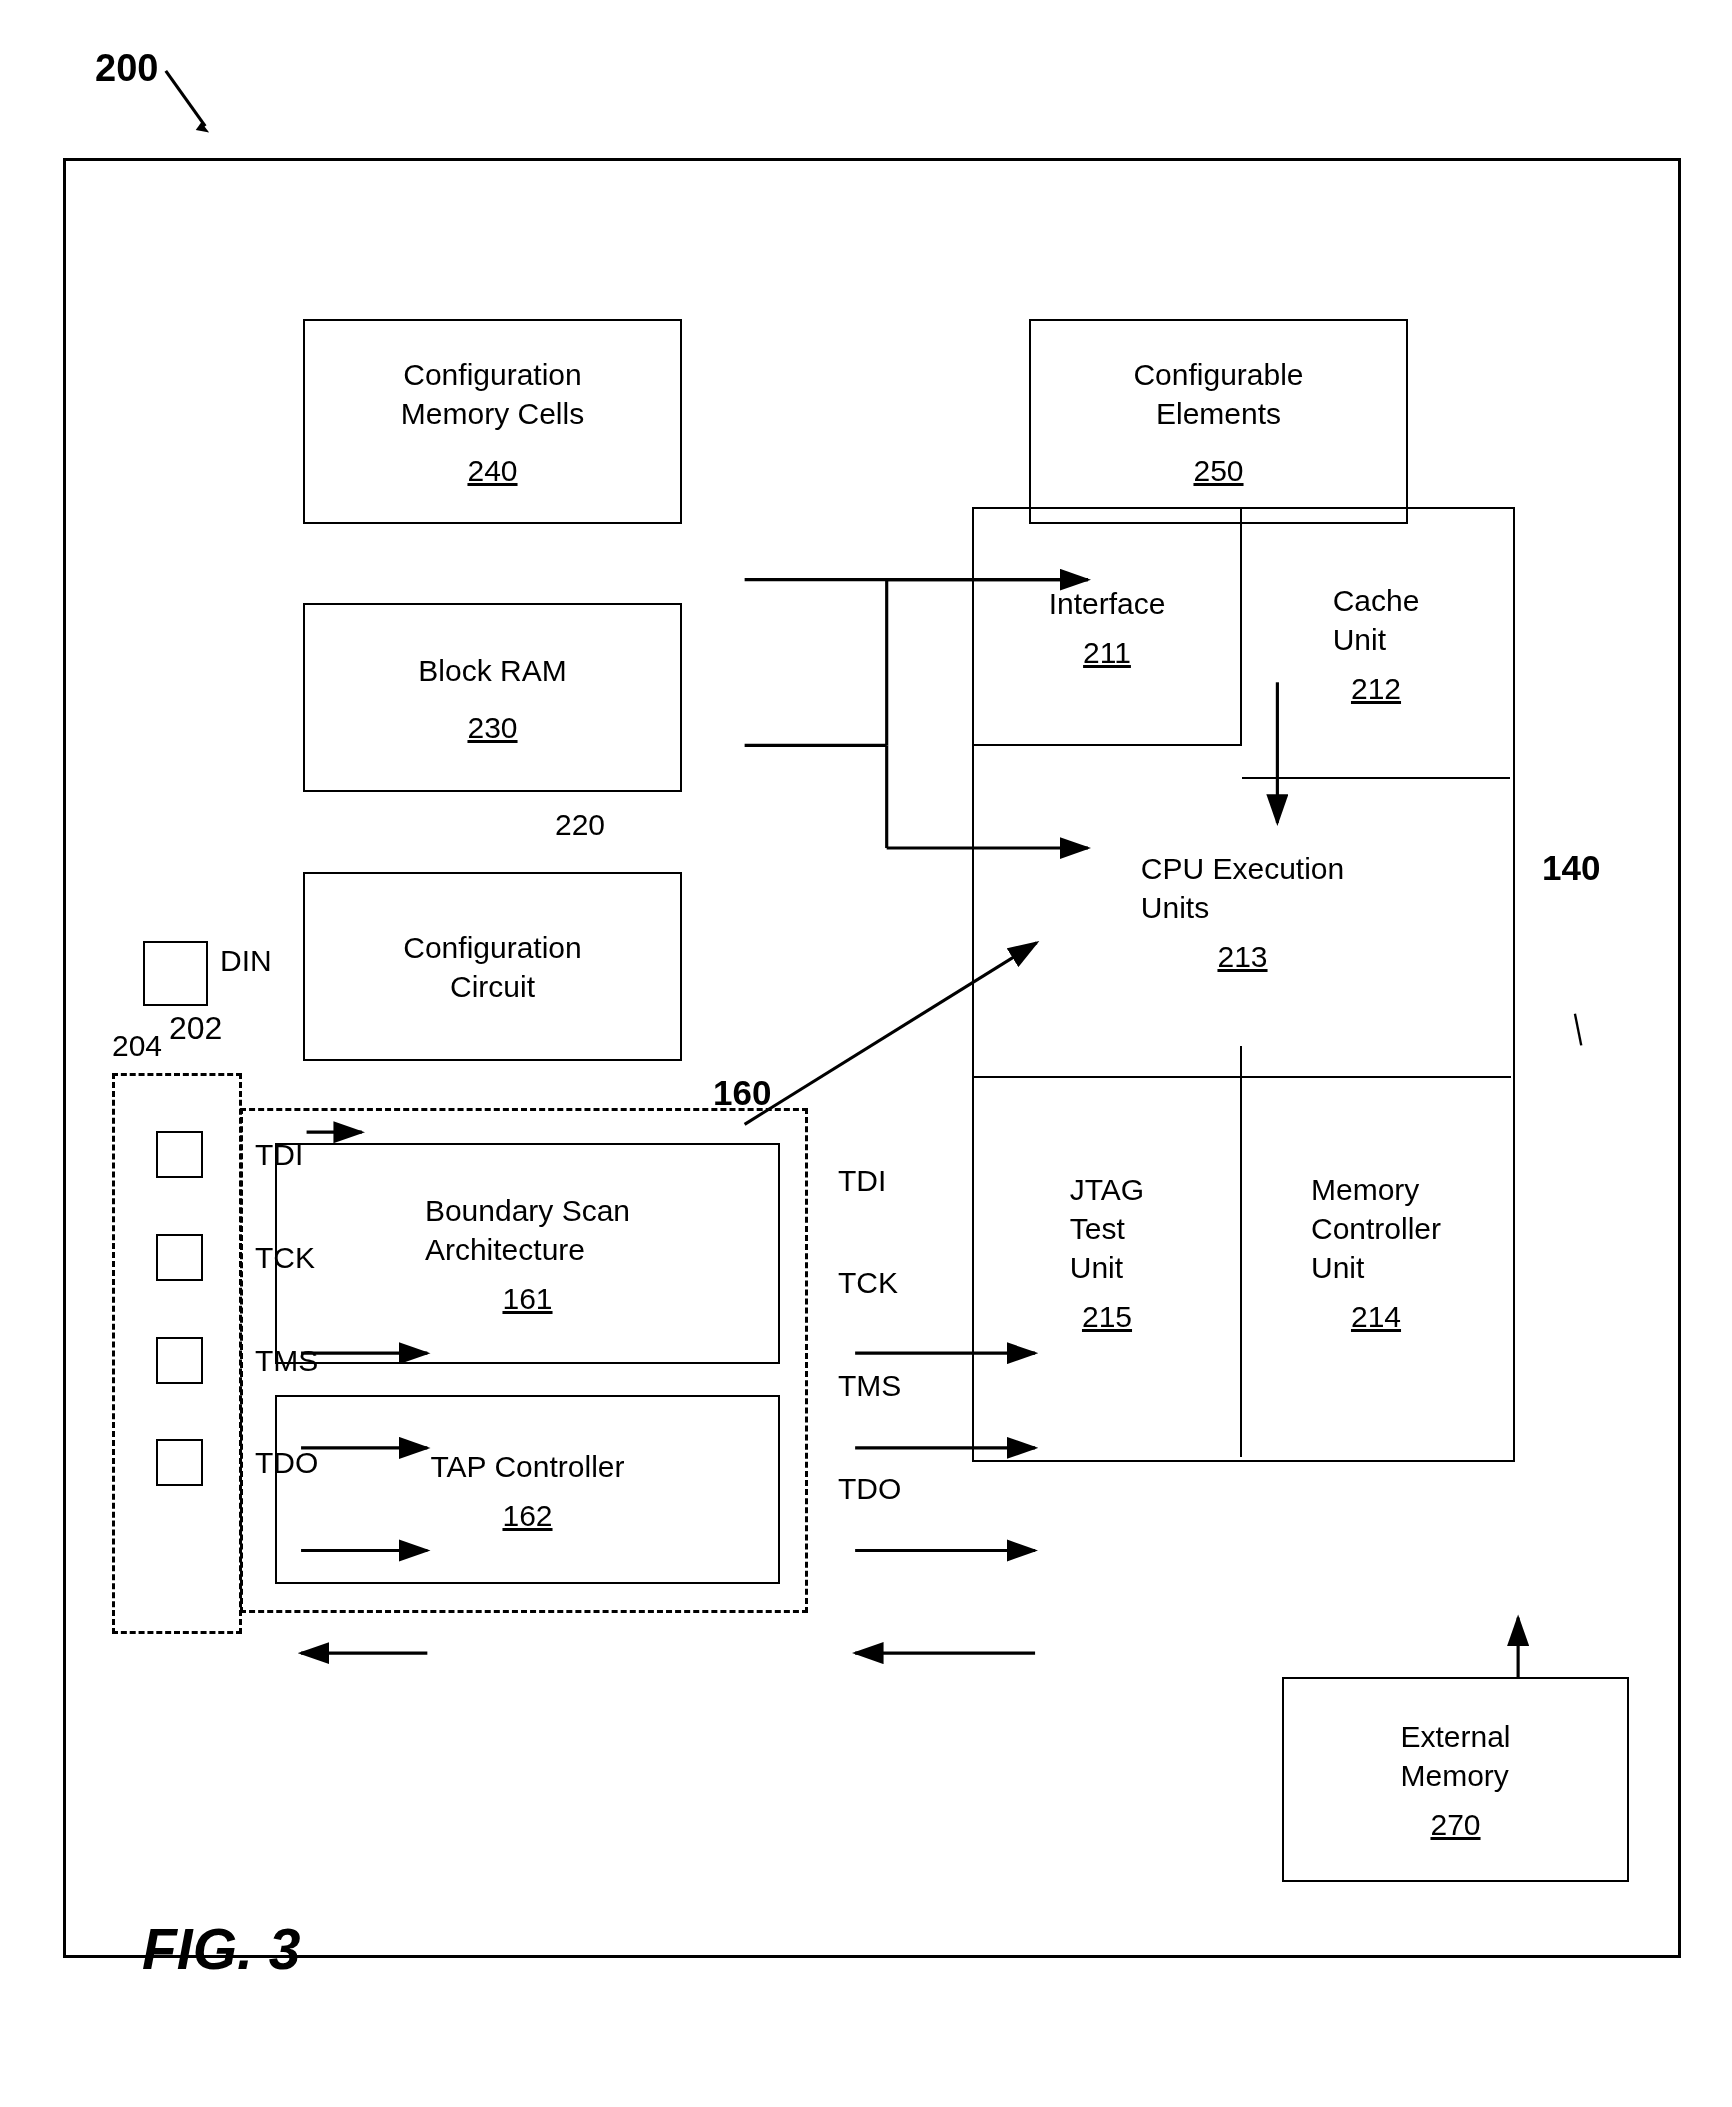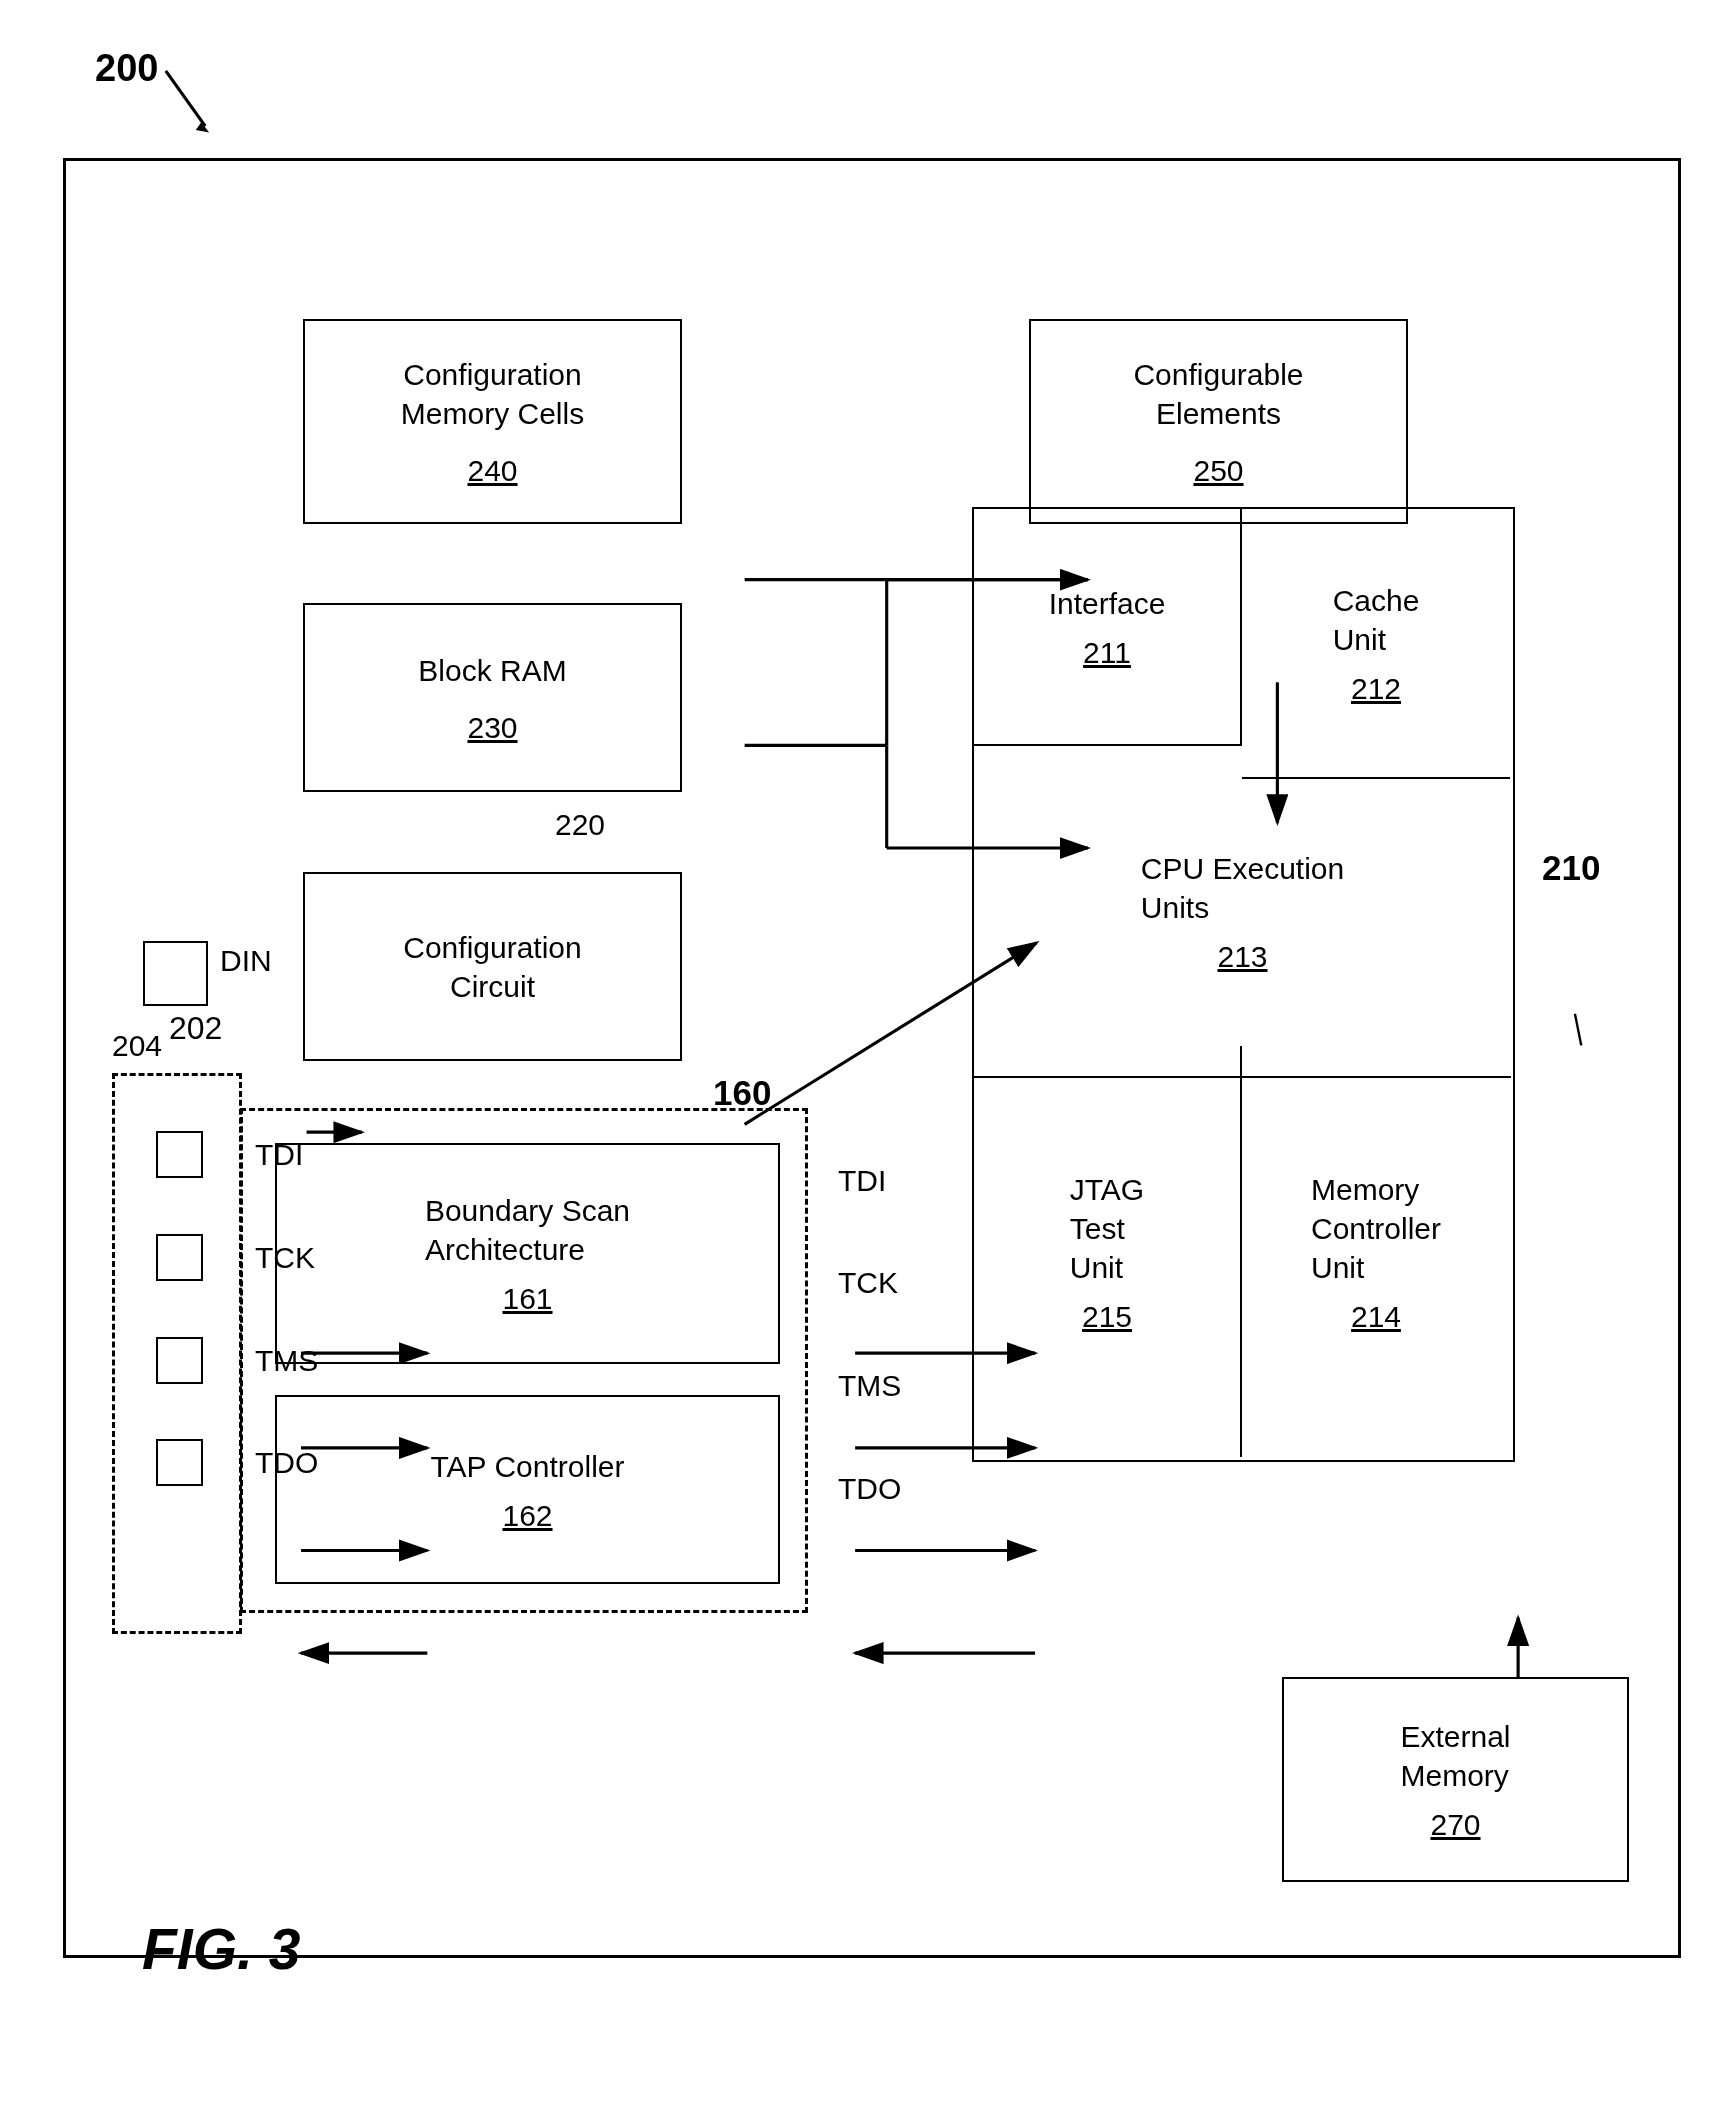--- a/index.html
+++ b/index.html
@@ -322,21 +322,21 @@
         <div class="block-title">JTAG<br>Test<br>Unit</div>
         <div class="block-ref">215</div>
       </div>
 
       <div class="mem-ctrl-box">
         <div class="block-title">Memory<br>Controller<br>Unit</div>
         <div class="block-ref">214</div>
       </div>
     </div>
 
-    <div class="ref-label" style="top:687px; left:1476px;">210</div>
+    <div class="ref-label" style="top:687px; left:1476px;">140</div>
 
     <div style="position:absolute; top:780px; left:77px; width:65px; height:65px; border:2.4px solid #000; background:#fff;"></div>
     <div class="label-text" style="top:783px; left:154px;">DIN</div>
 
     <div class="label-text" style="top:849px; left:103px; font-size:32px;">202</div>
 
     <div class="label-text" style="top:647px; left:489px;">220</div>
 
     <div style="position:absolute; top:947px; left:174px; width:568px; height:505px; border:3.2px dashed #000;">
 

